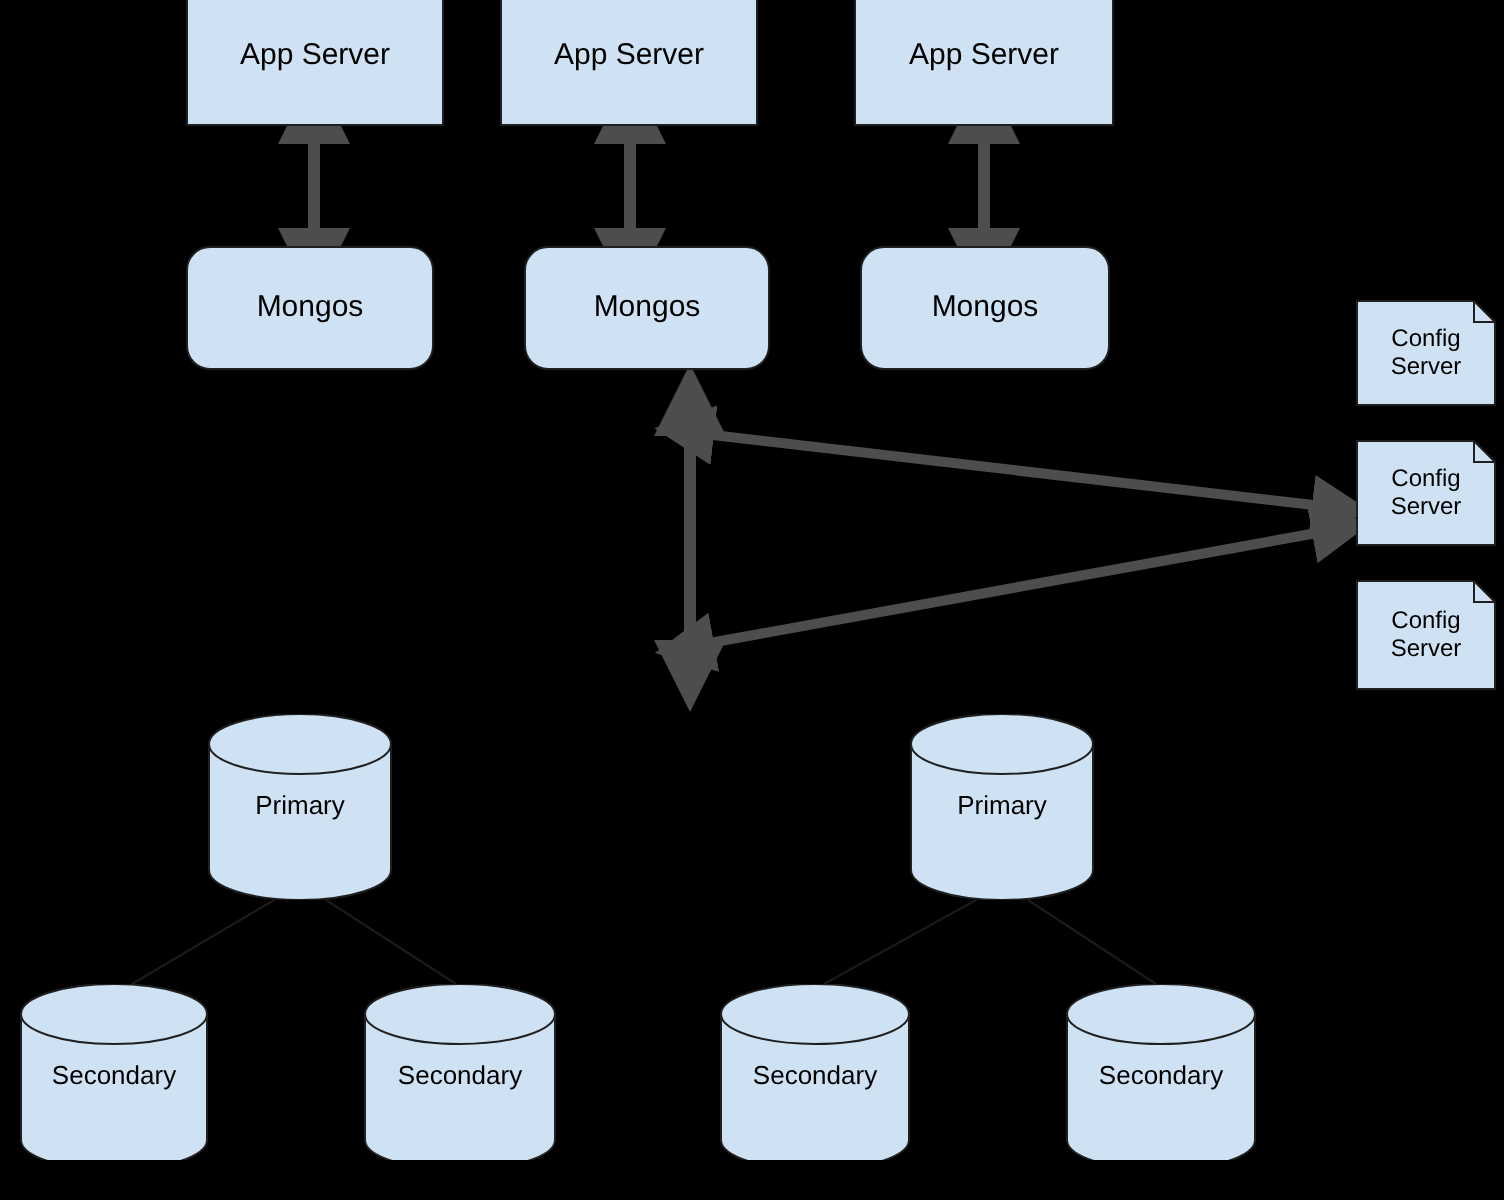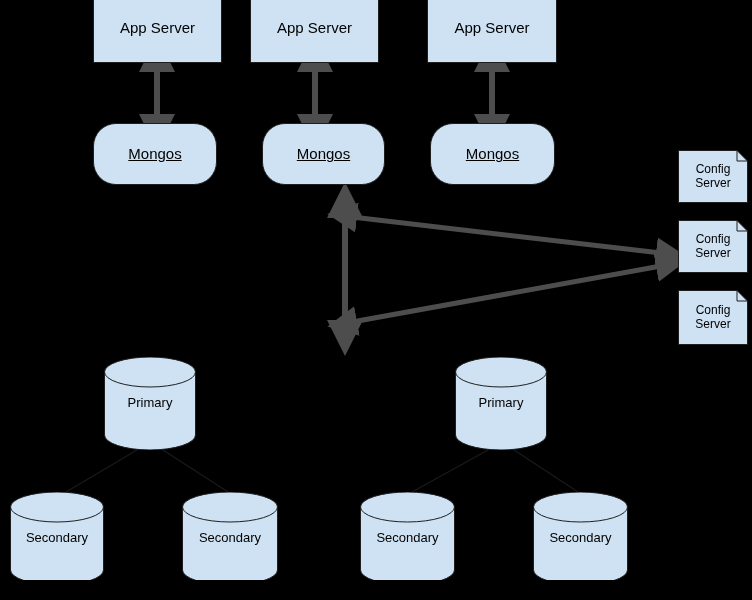--- a/index.html
+++ b/index.html
@@ -39,22 +39,21 @@
     display: block;
     line-height: 1.15;
     white-space: pre-line;
   }
   .app-server {
     font-size: 15px;
     border-radius: 0;
   }
   .mongos {
     font-size: 15px;
-    border-radius: 23px;
-    text-decoration: underline;
+    border-radius: 12px;
   }
   .config-server {
     font-size: 12px;
     border: none;
     background: transparent;
     padding: 0;
   }
   .config-server .cfg-shape {
     position: absolute;
     left: 0;

